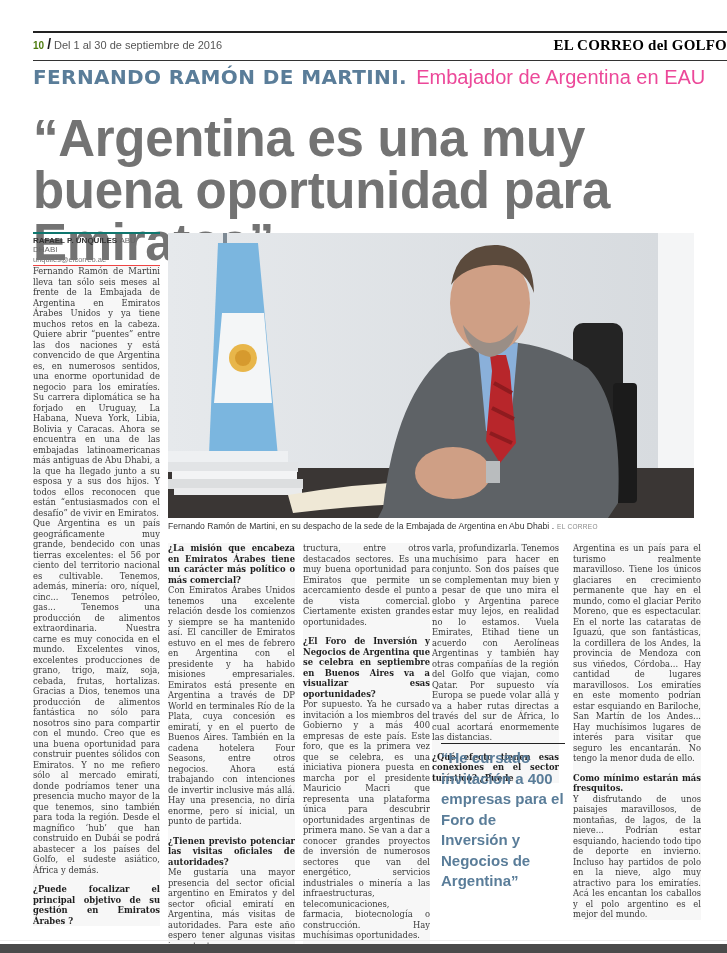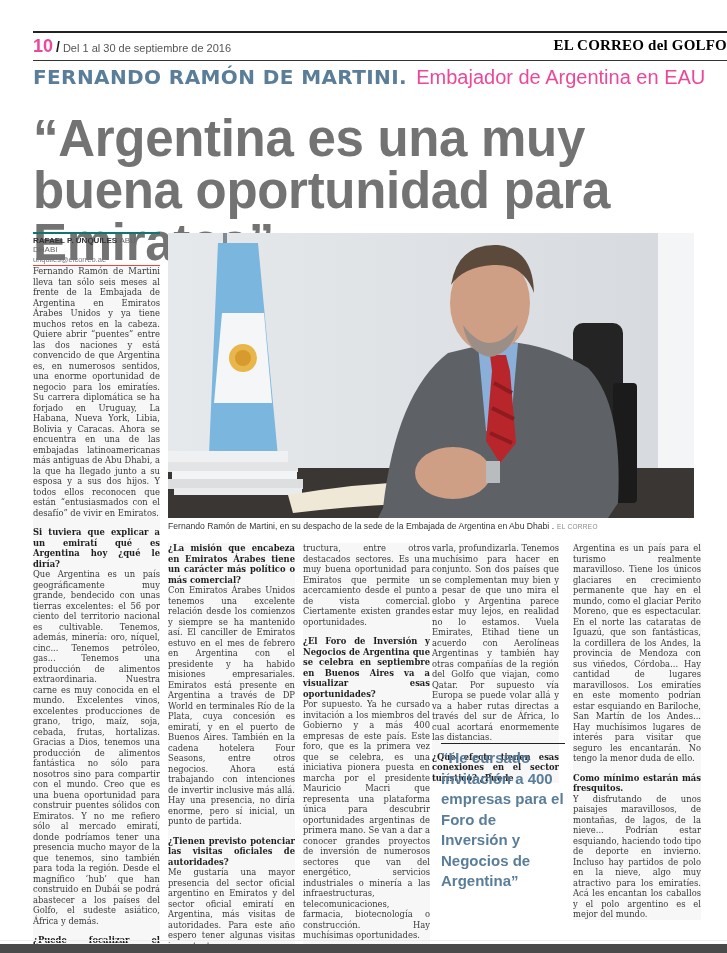--- a/index.html
+++ b/index.html
@@ -4,21 +4,21 @@
 <style>
   * { margin: 0; padding: 0; box-sizing: border-box; }
   html, body { width: 727px; height: 953px; background: #ffffff; overflow: hidden; }
   body { position: relative; font-family: "DejaVu Serif", serif; color: #2a2a2a; }
 
   .topband { position: absolute; left: 0; top: 0; width: 727px; height: 30px; background: #fff; }
   .rule-top { position: absolute; left: 33px; top: 31px; width: 694px; height: 2px; background: #222; }
   .rule-mid { position: absolute; left: 33px; top: 60px; width: 694px; height: 1px; background: #333; }
 
   .folio { position: absolute; left: 33px; top: 36px; font-family: "Liberation Sans", sans-serif; font-size: 11px; color: #555; white-space: nowrap; }
-  .folio .num { font-weight: bold; font-size: 18px; color: #ec4899; }
+  .folio .num { font-weight: bold; font-size: 10px; color: #4d7c0f; }
   .folio .slash { font-weight: bold; font-size: 14px; color: #1a1a1a; margin: 0 3px; }
   .masthead { position: absolute; right: 0; top: 37px; font-family: "Liberation Serif", serif; font-size: 15px; font-weight: bold; color: #000000; letter-spacing: 0.2px; }
 
   .kicker { position: absolute; left: 33px; top: 65px; white-space: nowrap; }
   .kicker .name { font-family: "DejaVu Sans", sans-serif; font-weight: bold; font-size: 20px; color: #5a7d99; letter-spacing: 0.4px; }
   .kicker .role { font-family: "Liberation Sans", sans-serif; font-size: 20px; color: #ec4899; margin-left: 4px; }
 
   .headline { position: absolute; left: 33px; top: 113px; width: 690px; font-family: "Liberation Sans", sans-serif; font-size: 51px; line-height: 52px; color: #737373; letter-spacing: -0.3px; }
 
   .byline { position: absolute; left: 33px; top: 232px; width: 127px; }
@@ -117,21 +117,20 @@
     <path d="M295 92 Q322 128 350 92 Q345 120 322 124 Q300 120 295 92 Z" fill="#9a8e86"></path>
 
     <ellipse cx="285" cy="240" rx="38" ry="26" fill="#cf9f85"></ellipse>
     <rect x="318" y="228" width="14" height="22" fill="#b9bcbe"></rect>
   </svg>
 </div>
 <div class="caption"><span>Fernando Ramón de Martini, en su despacho de la sede de la Embajada de Argentina en Abu Dhabi .</span><span class="credit">EL CORREO</span></div>
 
 <div class="col col1">
   <p>Fernando Ramón de Martini lleva tan sólo seis meses al frente de la Embajada de Argentina en Emiratos Árabes Unidos y ya tiene muchos retos en la cabeza. Quiere abrir “puentes” entre las dos naciones y está convencido de que Argentina es, en numerosos sentidos, una enorme oportunidad de negocio para los emiratíes. Su carrera diplomática se ha forjado en Uruguay, La Habana, Nueva York, Libia, Bolivia y Caracas. Ahora se encuentra en una de las embajadas latinoamericanas más antiguas de Abu Dhabi, a la que ha llegado junto a su esposa y a sus dos hijos. Y todos ellos reconocen que están “entusiasmados con el desafío” de vivir en Emiratos.</p>
-  <p class="q">Si tuviera que explicar a un emiratí qué es Argentina hoy ¿qué le diría?</p>
   <p>Que Argentina es un país geográficamente muy grande, bendecido con unas tierras excelentes: el 56 por ciento del territorio nacional es cultivable. Tenemos, además, minería: oro, níquel, cinc... Tenemos petróleo, gas... Tenemos una producción de alimentos extraordinaria. Nuestra carne es muy conocida en el mundo. Excelentes vinos, excelentes producciones de grano, trigo, maíz, soja, cebada, frutas, hortalizas. Gracias a Dios, tenemos una producción de alimentos fantástica no sólo para nosotros sino para compartir con el mundo. Creo que es una buena oportunidad para construir puentes sólidos con Emiratos. Y no me refiero sólo al mercado emiratí, donde podríamos tener una presencia mucho mayor de la que tenemos, sino también para toda la región. Desde el magnífico ‘hub’ que han construido en Dubái se podrá abastecer a los países del Golfo, el sudeste asiático, África y demás.</p>
   <p class="q">¿Puede focalizar el principal objetivo de su gestión en Emiratos Árabes ?</p>
 
 </div>
 
 <div class="col col2">
   <p class="q">¿La misión que encabeza en Emiratos Árabes tiene un carácter más político o más comercial?</p>
   <p>Con Emiratos Árabes Unidos tenemos una excelente relación desde los comienzos y siempre se ha mantenido así. El canciller de Emiratos estuvo en el mes de febrero en Argentina con el presidente y ha habido misiones empresariales. Emiratos está presente en Argentina a través de DP World en terminales Río de la Plata, cuya concesión es emiratí, y en el puerto de Buenos Aires. También en la cadena hotelera Four Seasons, entre otros negocios. Ahora está trabajando con intenciones de invertir inclusive más allá. Hay una presencia, no diría enorme, pero sí inicial, un punto de partida.</p>
   <p class="q">¿Tienen previsto potenciar las visitas oficiales de autoridades?</p>
   <p>Me gustaría una mayor presencia del sector oficial argentino en Emiratos y del sector oficial emiratí en Argentina, más visitas de autoridades. Para este año espero tener algunas visitas importantes.</p>

